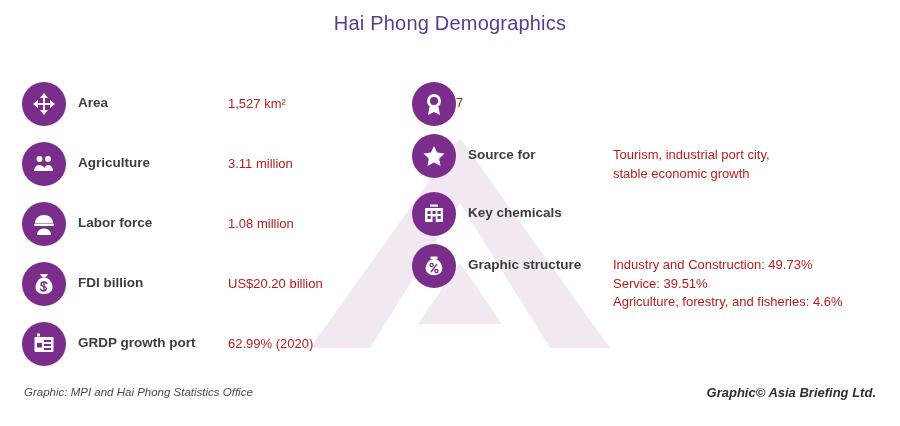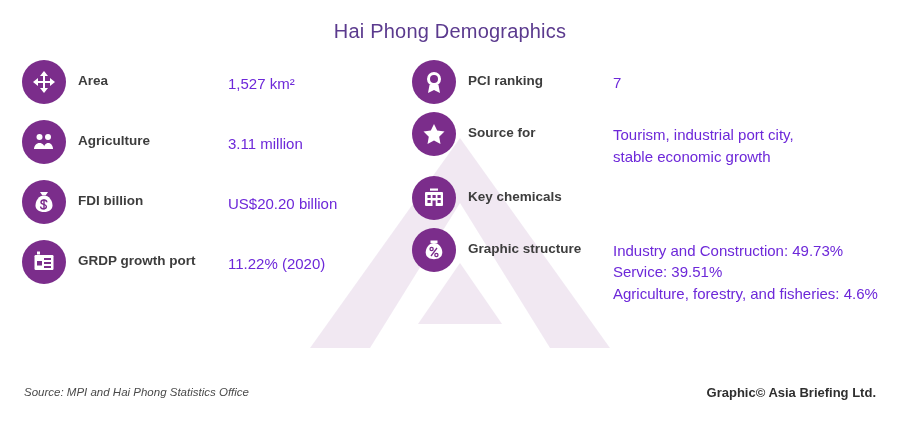--- a/index.html
+++ b/index.html
@@ -26,31 +26,31 @@
     position: absolute;
     left: 300px;
     top: 128px;
     width: 320px;
     height: 230px;
     opacity: 0.10;
     pointer-events: none;
   }
   .title {
     position: absolute;
-    top: 20px;
+    top: 12px;
     left: 0;
     width: 900px;
     text-align: center;
     font-size: 20px;
     color: #5b3a8e;
     letter-spacing: 0.2px;
   }
   .col {
     position: absolute;
-    top: 60px;
+    top: 82px;
   }
   .col-left { left: 22px; width: 400px; }
   .col-right { left: 412px; width: 470px; }
 
   .row {
     position: relative;
     display: flex;
     align-items: flex-start;
     margin-bottom: 14px;
   }
@@ -72,22 +72,22 @@
     font-size: 13.5px;
     font-weight: bold;
     color: #3d3d3d;
     padding-left: 12px;
     padding-top: 13px;
   }
   .col-left .label { width: 150px; }
   .col-right .label { width: 145px; }
   .value {
     flex: 1 1 auto;
-    font-size: 15px;
-    color: #6d28d9;
+    font-size: 13px;
+    color: #b91c1c;
     padding-top: 13px;
     line-height: 1.45;
     white-space: pre-line;
   }
   .col-right .value { padding-top: 12px; }
 
   
   .col-left .row { height: 60px; margin-bottom: 0; }
   .col-right .row { margin-bottom: 8px; }
 
@@ -97,20 +97,21 @@
     bottom: 28px;
     font-size: 11.5px;
     font-style: italic;
     color: #4a4a4a;
   }
   .footer-right {
     position: absolute;
     right: 24px;
     bottom: 26px;
     font-size: 13px;
+    font-style: italic;
     font-weight: bold;
     color: #2f2f2f;
   }
 </style>
 </head>
 <body>
 
 <div class="canvas">
 
   <div class="watermark">
@@ -150,20 +151,33 @@
             <circle cx="17" cy="8" r="3"></circle>
             <path d="M3 20c0-3.3 2.5-6 5.5-6s5.5 2.7 5.5 6z"></path>
             <path d="M12.5 20c0-3.3 2.2-6 4.8-6s4.7 2.7 4.7 6z"></path>
           </g>
         </svg>
       </span>
       <span class="label">Agriculture</span>
       <span class="value">3.11 million</span>
     </div>
 
+    <div class="row">
+      <span class="icon-wrap">
+        <svg width="26" height="26" viewBox="0 0 26 26">
+          <g fill="#ffffff">
+            <path d="M4 12c0-5 4-8 9-8s9 3 9 8z"></path>
+            <rect x="3" y="12.5" width="20" height="2.4" rx="1.2"></rect>
+            <path d="M6 24c0-4 3-6.5 7-6.5s7 2.5 7 6.5z"></path>
+          </g>
+        </svg>
+      </span>
+      <span class="label">Labor force</span>
+      <span class="value">1.08 million</span>
+    </div>
 
     <div class="row">
       <span class="icon-wrap">
         <svg width="26" height="26" viewBox="0 0 26 26">
           <g fill="#ffffff">
             <path d="M9 3h8l-2.2 3.2h-3.6z"></path>
             <path d="M13 6.5c5 0 8.5 5 8.5 10 0 4-3.5 6.5-8.5 6.5S4.5 20.5 4.5 16.5c0-5 3.5-10 8.5-10z"></path>
           </g>
           <g fill="#7b2d8b">
             <rect x="12.3" y="10.5" width="1.4" height="10"></rect>
@@ -186,41 +200,40 @@
             <rect x="13" y="9" width="7" height="2"></rect>
             <rect x="13" y="13" width="7" height="2"></rect>
             <rect x="13" y="17" width="7" height="2"></rect>
           </g>
           <g fill="#ffffff">
             <rect x="6" y="2.5" width="3" height="3"></rect>
           </g>
         </svg>
       </span>
       <span class="label">GRDP growth port</span>
-      <span class="value">11.22% (2020)</span>
+      <span class="value">62.99% (2020)</span>
     </div>
 
   </div>
 
   <div class="col col-right">
 
     <div class="row">
       <span class="icon-wrap">
         <svg width="26" height="26" viewBox="0 0 26 26">
           <g fill="#ffffff">
             <circle cx="13" cy="10" r="7"></circle>
             <polygon points="8.5,16 7,24 13,21 19,24 17.5,16"></polygon>
           </g>
           <g fill="#7b2d8b">
             <circle cx="13" cy="10" r="4"></circle>
             <rect x="12.4" y="6.5" width="1.2" height="7"></rect>
           </g>
         </svg>
       </span>
-      <span class="label">PCI ranking</span>
       <span class="value">7</span>
     </div>
 
     <div class="row">
       <span class="icon-wrap">
         <svg width="26" height="26" viewBox="0 0 26 26">
           <polygon fill="#ffffff" points="13,3 16.2,9.6 23.5,10.6 18.2,15.7 19.5,23 13,19.5 6.5,23 7.8,15.7 2.5,10.6 9.8,9.6"></polygon>
         </svg>
       </span>
       <span class="label">Source for</span>
@@ -265,16 +278,16 @@
         </svg>
       </span>
       <span class="label">Graphic structure</span>
       <span class="value">Industry and Construction: 49.73%
 Service: 39.51%
 Agriculture, forestry, and fisheries: 4.6%</span>
     </div>
 
   </div>
 
-  <div class="footer-left">Source: MPI and Hai Phong Statistics Office</div>
+  <div class="footer-left">Graphic: MPI and Hai Phong Statistics Office</div>
   <div class="footer-right">Graphic© Asia Briefing Ltd.</div>
 
 </div>
 
 </body></html>

